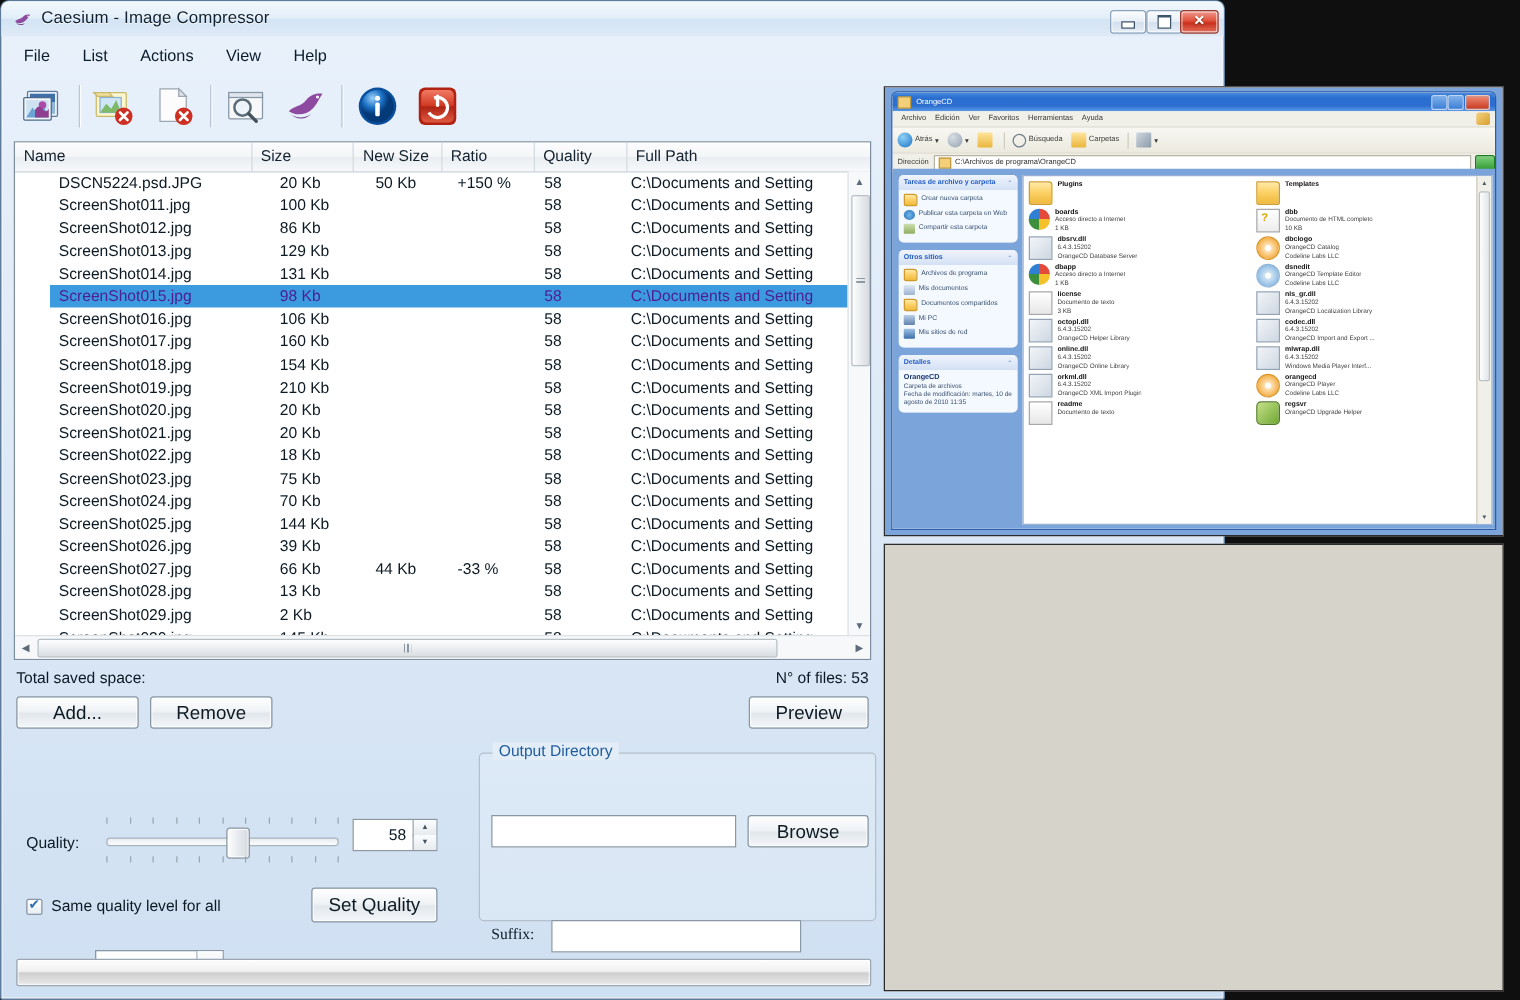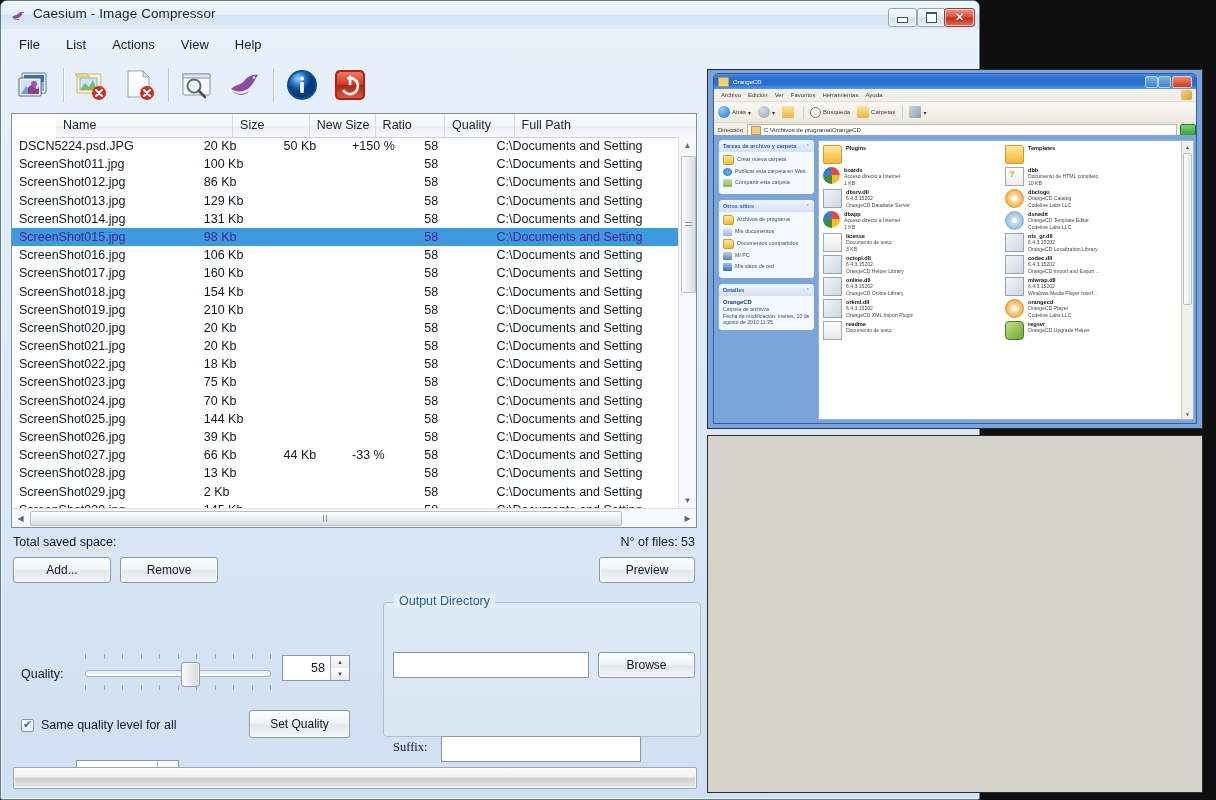--- a/index.html
+++ b/index.html
@@ -74,39 +74,38 @@
     display:flex;align-items:center;padding-left:4px;
   }
   .tb-btn{width:48px;height:48px;display:flex;align-items:center;justify-content:center;cursor:default;}
   .tb-sep{width:1px;height:34px;background:#b9c7d4;margin:0 4px;box-shadow:1px 0 0 rgba(255,255,255,.8);}
 
   
   #filelist{
     position:absolute;left:4px;top:56px;right:4px;height:415px;
     background:#ffffff;border:1px solid #7d8f9e;box-sizing:border-box;
     overflow:hidden;
-    padding-left:44px;
   }
   #list-header{
     display:flex;height:23px;
     background:linear-gradient(180deg,#fdfdfe 0%,#f3f5f7 50%,#e9edf1 51%,#f7f9fb 100%);
     border-bottom:1px solid #c9d2da;
   }
   .hcell{
     font-size:12.5px;color:#13222e;padding:4px 0 0 7px;box-sizing:border-box;
     border-right:1px solid #d3dae0;white-space:nowrap;overflow:hidden;cursor:default;
   }
   .c-name{width:195px;}
   .c-size{width:84px;}
   .c-newsize{width:72px;}
   .c-ratio{width:76px;}
   .c-quality{width:76px;}
   .c-path{width:200px;border-right:none;}
   #rows-viewport{position:absolute;left:0;top:23px;right:17px;bottom:18px;overflow:hidden;}
-  .row{display:flex;height:18.2px;align-items:flex-start;}
+  .row{display:flex;height:18.2px;align-items:center;margin-left:28px;}
   .row.sel{background:#3c9bdf;}
   .row.sel .cell{color:#4c1d95;}
   .cell{
     font-size:12.5px;color:#0d1a24;padding-left:7px;box-sizing:border-box;
     white-space:nowrap;overflow:hidden;line-height:18px;
   }
   .row .c-path{overflow:hidden;text-overflow:clip;}
 
   
   #vscroll{
@@ -141,21 +140,21 @@
     background:repeating-linear-gradient(90deg,#8d98a3 0 1px,transparent 1px 3px);}
 
   
   #saved-label{position:absolute;left:6px;top:478px;font-size:12.5px;color:#0d1a24;}
   #files-count{position:absolute;right:6px;top:478px;font-size:12.5px;color:#0d1a24;}
 
   .btn{
     position:absolute;height:26px;box-sizing:border-box;
     border:1px solid #8a97a4;border-radius:3px;
     background:linear-gradient(180deg,#fdfefe 0%,#f0f3f6 46%,#e2e7ec 54%,#f4f7f9 100%);
-    font-size:12px;color:#0d1a24;cursor:default;
+    font-size:15px;color:#0d1a24;cursor:default;
     display:flex;align-items:center;justify-content:center;
     box-shadow:inset 0 0 0 1px rgba(255,255,255,.8);
   }
   #btn-add{left:6px;top:500px;width:98px;}
   #btn-remove{left:113px;top:500px;width:98px;}
   #btn-preview{right:6px;top:500px;width:96px;}
 
   
   .groupbox{
     position:absolute;box-sizing:border-box;

